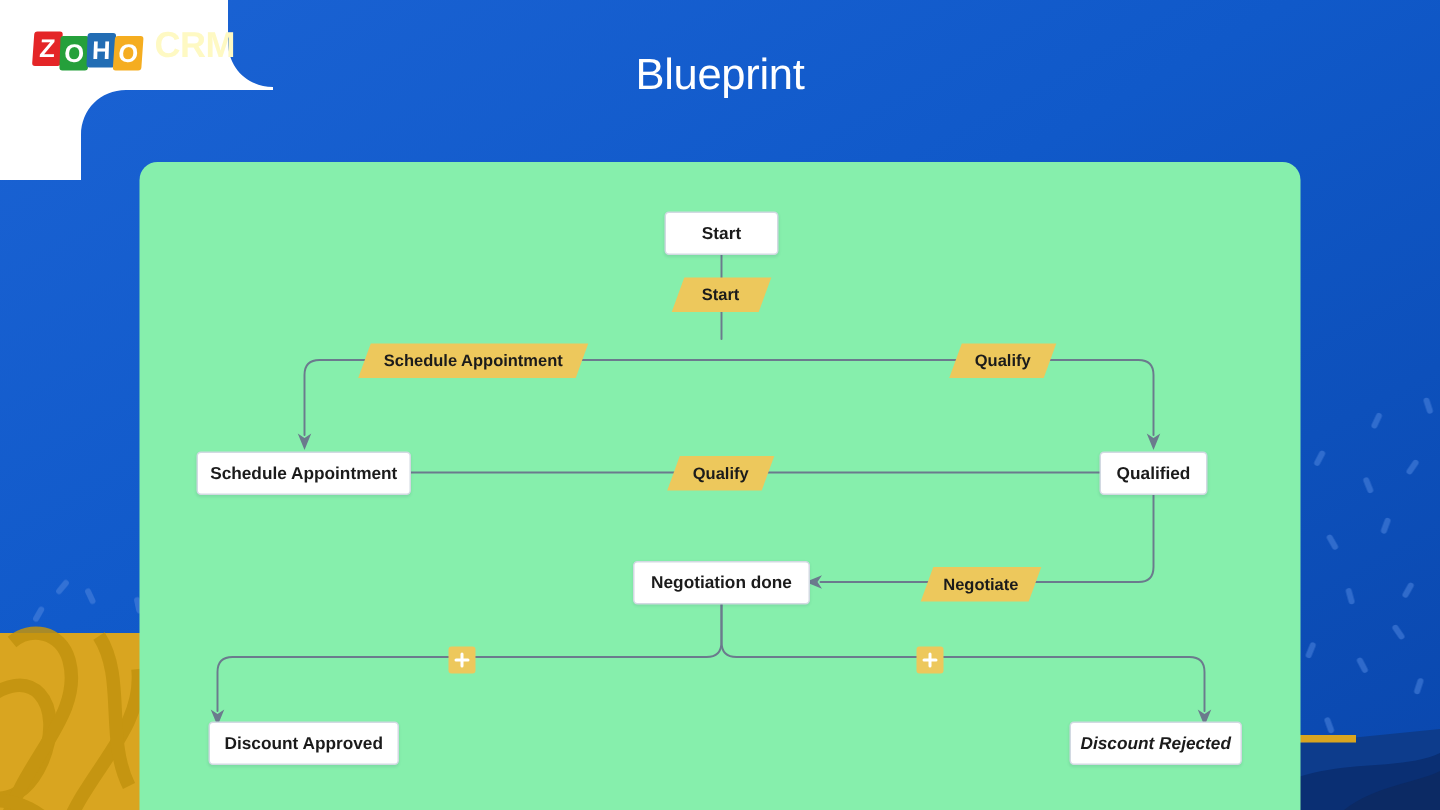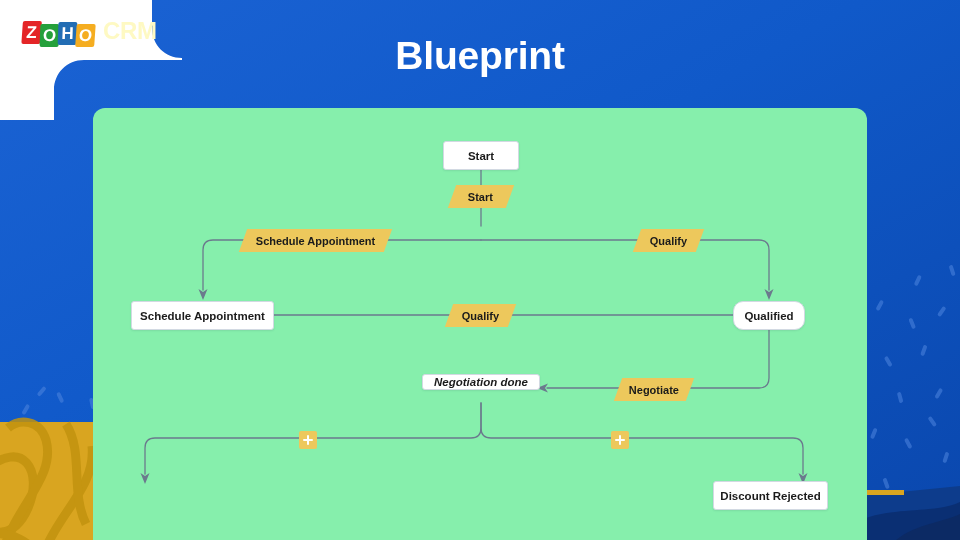--- a/index.html
+++ b/index.html
@@ -39,21 +39,21 @@
   .zt.h { background:#226db4; transform:skewX(-2deg) translateY(-1px); }
   .zt.o2{ background:#f5ad20; transform:skewX(-4deg) translateY(1px); }
   .crm-text {
     font-size:24px; font-weight:bold; color:#fef9c3; letter-spacing:-0.3px;
   }
 
   
   .page-title {
     position:absolute; top:34px; left:0; width:960px;
     text-align:center;
-    font-size:39px; font-weight:bold; color:#ffffff;
+    font-size:29px; font-weight:normal; color:#ffffff;
     letter-spacing:-0.2px;
     z-index:5;
   }
 
   
   .canvas-card {
     position:absolute; left:93px; top:108px;
     width:774px; height:432px;
     background:#86efac;
     border-radius:12px 12px 0 0;
@@ -237,30 +237,33 @@
 
   <div class="node" style="left:350px; top:33px; width:76px; height:29px;">
     <span>Start</span>
   </div>
 
 
   <div class="node" style="left:38px; top:193px; width:143px; height:29px;">
     <span>Schedule Appointment</span>
   </div>
 
-  <div class="node" style="left:640px; top:193px; width:72px; height:29px;border-radius:10px;">
+  <div class="node" style="left:640px; top:193px; width:72px; height:29px;">
     <span>Qualified</span>
   </div>
 
-  <div class="node" style="left:329px; top:266px; width:118px; height:16px;font-style:italic;">
+  <div class="node" style="left:329px; top:266px; width:118px; height:29px;">
     <span>Negotiation done</span>
   </div>
 
-
-  <div class="node" style="left:620px; top:373px; width:115px; height:29px;">
+  <div class="node" style="left:46px; top:373px; width:127px; height:29px;">
+    <span>Discount Approved</span>
+  </div>
+
+  <div class="node" style="left:620px; top:373px; width:115px; height:29px;font-style:italic;">
     <span>Discount Rejected</span>
   </div>
 
   <div class="trans" style="left:359px; top:77px; width:58px; height:23px;">
     <span>Start</span>
   </div>
 
   <div class="trans" style="left:150px; top:121px; width:145px; height:23px;">
     <span>Schedule Appointment</span>
   </div>

